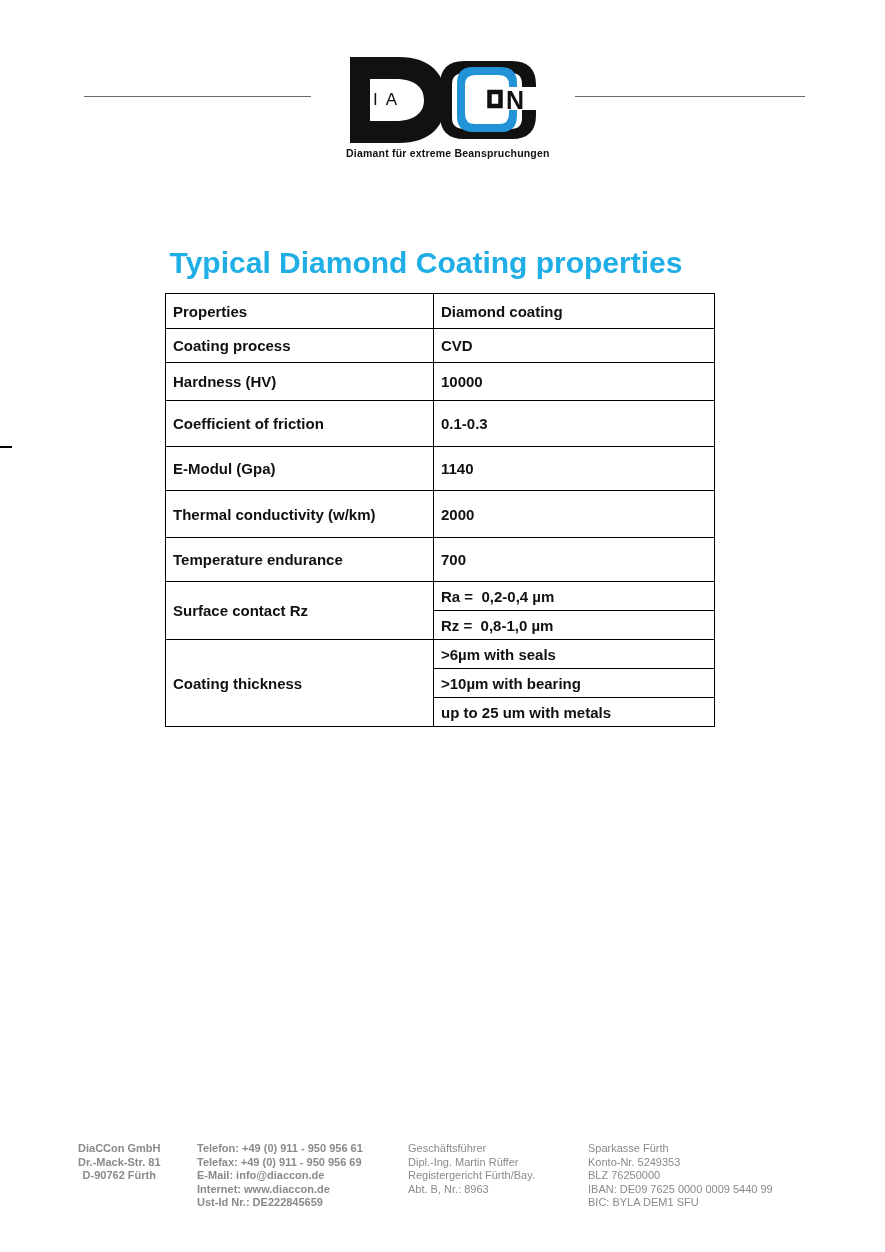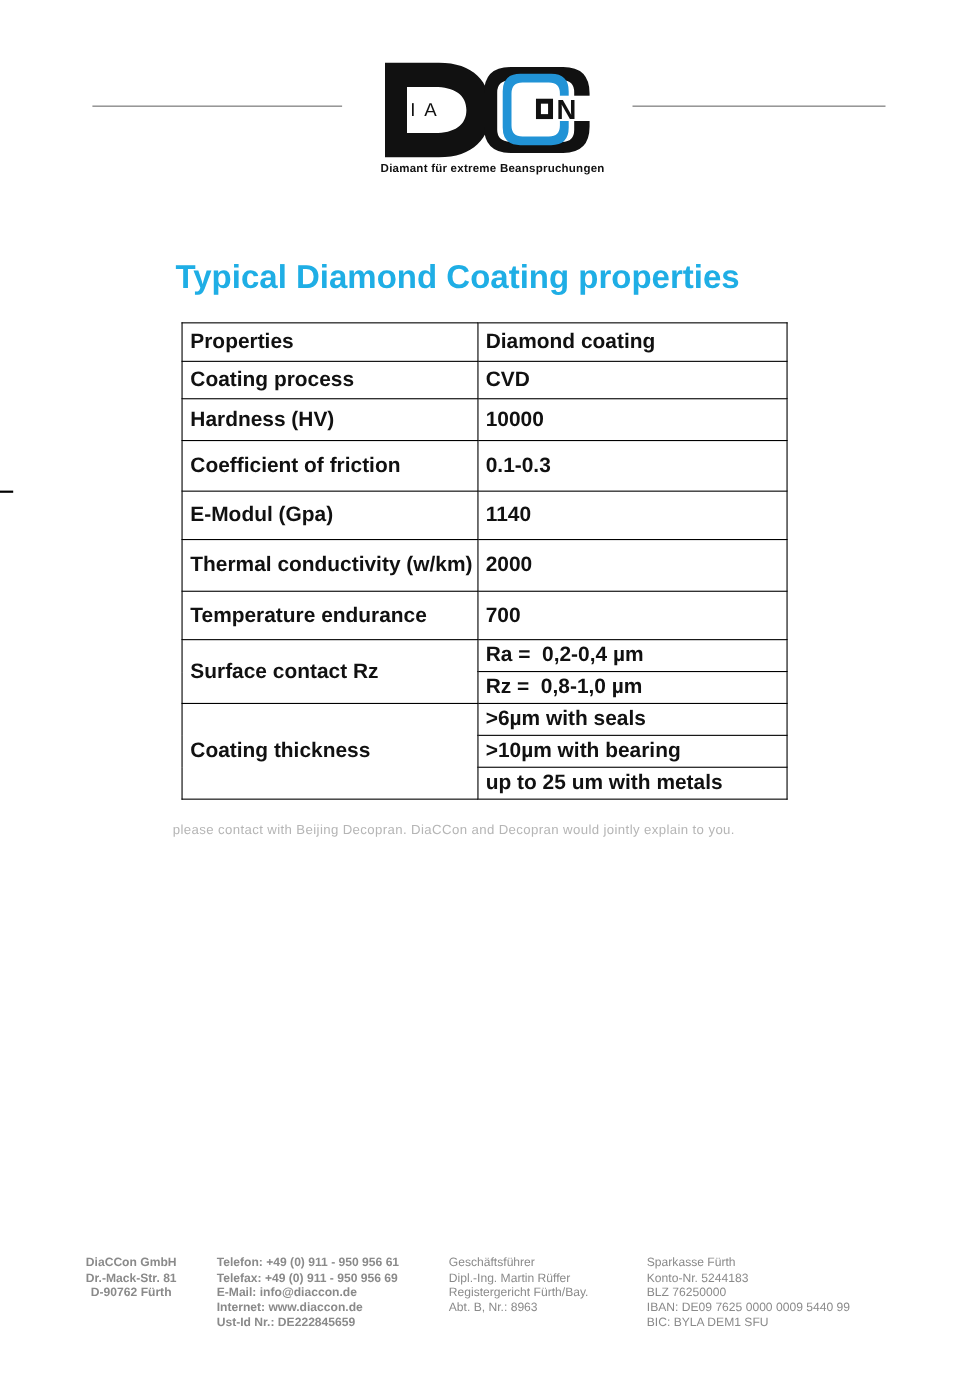--- a/index.html
+++ b/index.html
@@ -14,31 +14,31 @@
   
   .logo{position:absolute;left:349px;top:54px;width:188px;height:92px;}
   .tagline{
     position:absolute;left:346px;top:147px;width:184px;text-align:right;
     font-size:10.5px;font-weight:700;letter-spacing:0.2px;color:#111;white-space:nowrap;
   }
   
   .foldmark{position:absolute;left:0;top:446px;width:12px;height:2px;background:#000;}
   
   .title{
-    position:absolute;left:0;top:230px;width:820px;margin:6px;text-align:center;
+    position:absolute;left:0;top:230px;width:820px;margin:16px;text-align:center;
     font-size:30px;font-weight:700;color:#1faee5;letter-spacing:0px;
   }
   
   .props{
     position:absolute;left:165px;top:293px;border-collapse:collapse;table-layout:fixed;
   }
   .props col.c1{width:268px;}
   .props col.c2{width:281px;}
   .props td{
-    border:1.5px solid #000;font-weight:700;font-size:19px;color:#111;
+    border:1.5px solid #000;font-weight:700;font-size:15px;color:#111;
     vertical-align:middle;padding:0 4px 0 7px;white-space:pre;
   }
   tr.r0 td{height:34px;}
   tr.r1 td{height:33px;}
   tr.r2 td{height:37px;margin-top:27px;}
   tr.r3 td{height:45px;}
   tr.r4 td{height:43px;margin-top:48px;}
   tr.r5 td{height:46px;}
   tr.r6 td{height:43px;}
   tr.rs td{height:28px;}
@@ -137,21 +137,20 @@
       <tr class="rs">
         <td>&gt;10µm with bearing</td>
       </tr>
       <tr class="rs">
         <td>up to 25 um with metals</td>
       </tr>
     </tbody>
   </table>
 
   <div class="disclaimer">
-    <div>please contact with Beijing Decopran. DiaCCon and Decopran would jointly explain to you.</div>
   </div>
 
   <div class="fcol fcol-address">
     <div>DiaCCon GmbH</div>
     <div>Dr.-Mack-Str. 81</div>
     <div>D-90762 Fürth</div>
   </div>
   <div class="fcol fcol-contact">
     <div>Telefon: +49 (0) 911 - 950 956 61</div>
     <div>Telefax: +49 (0) 911 - 950 956 69</div>
@@ -160,19 +159,19 @@
     <div>Ust-Id Nr.: DE222845659</div>
   </div>
   <div class="fcol fcol-legal">
     <div>Geschäftsführer</div>
     <div>Dipl.-Ing. Martin Rüffer</div>
     <div>Registergericht Fürth/Bay.</div>
     <div>Abt. B, Nr.: 8963</div>
   </div>
   <div class="fcol fcol-bank">
     <div>Sparkasse Fürth</div>
-    <div>Konto-Nr. 5244183</div>
+    <div>Konto-Nr. 5249353</div>
     <div>BLZ 76250000</div>
     <div>IBAN: DE09 7625 0000 0009 5440 99</div>
     <div>BIC: BYLA DEM1 SFU</div>
   </div>
 
 </div>
 
 </body></html>

